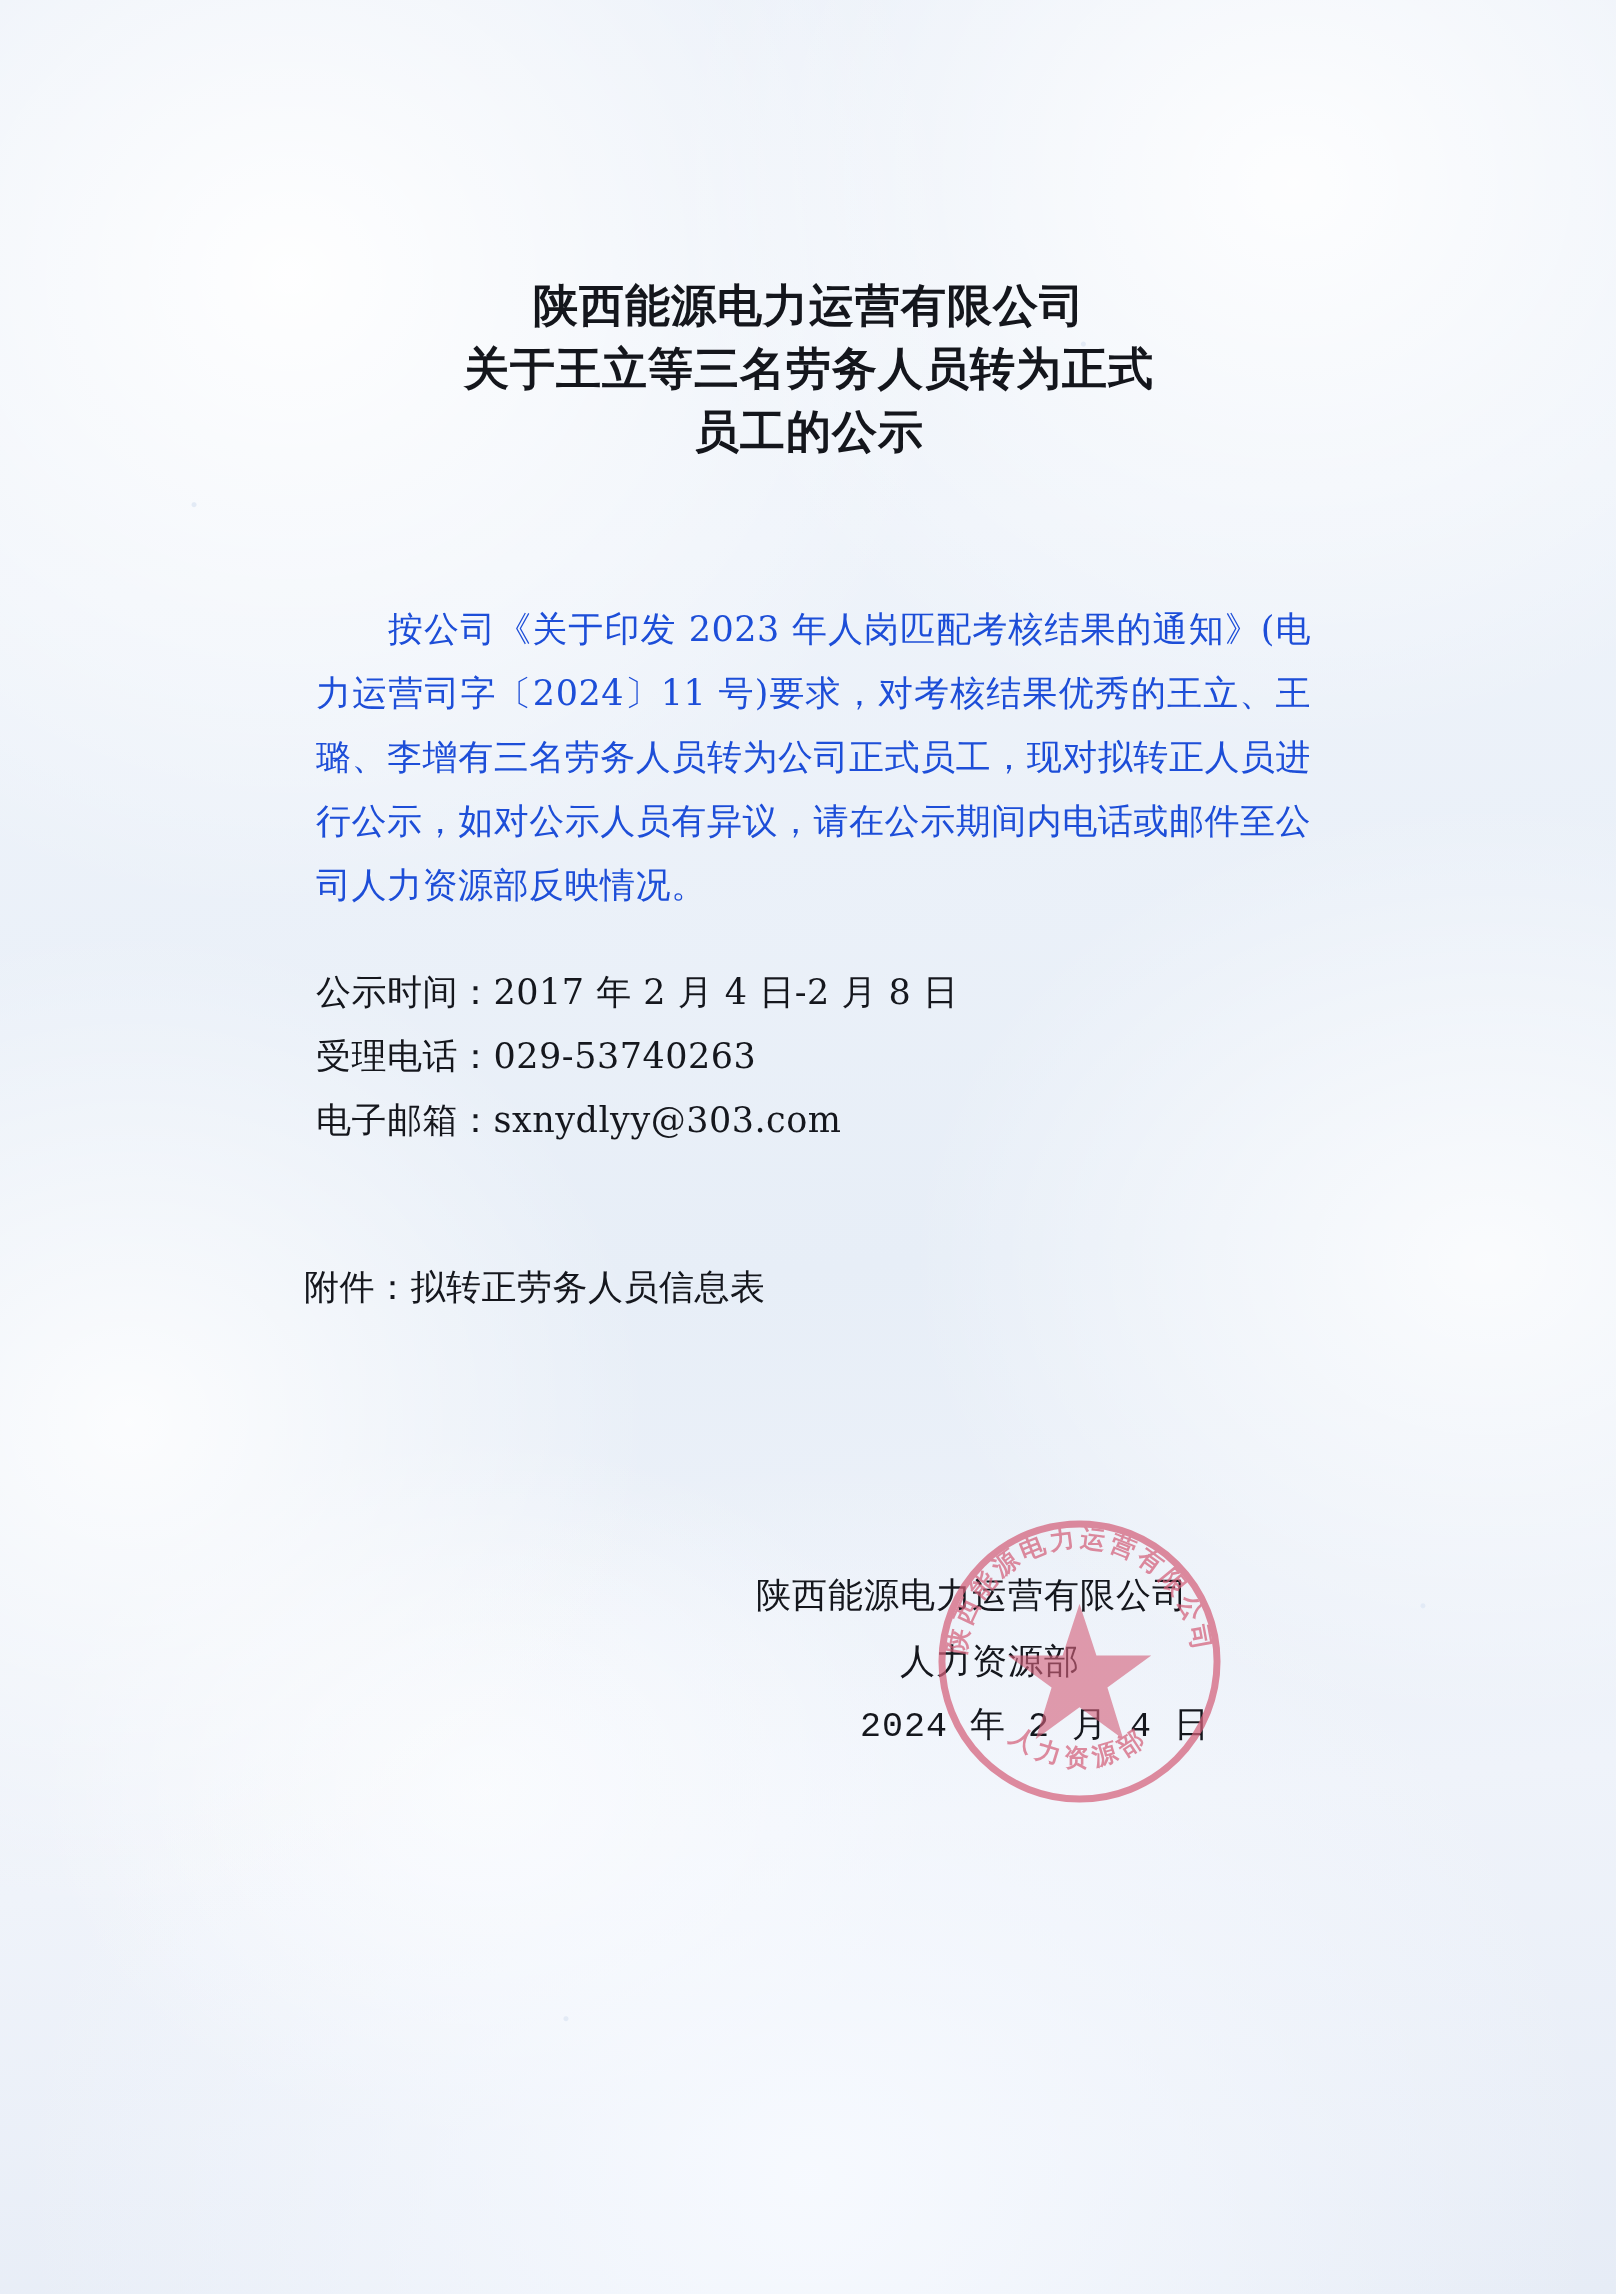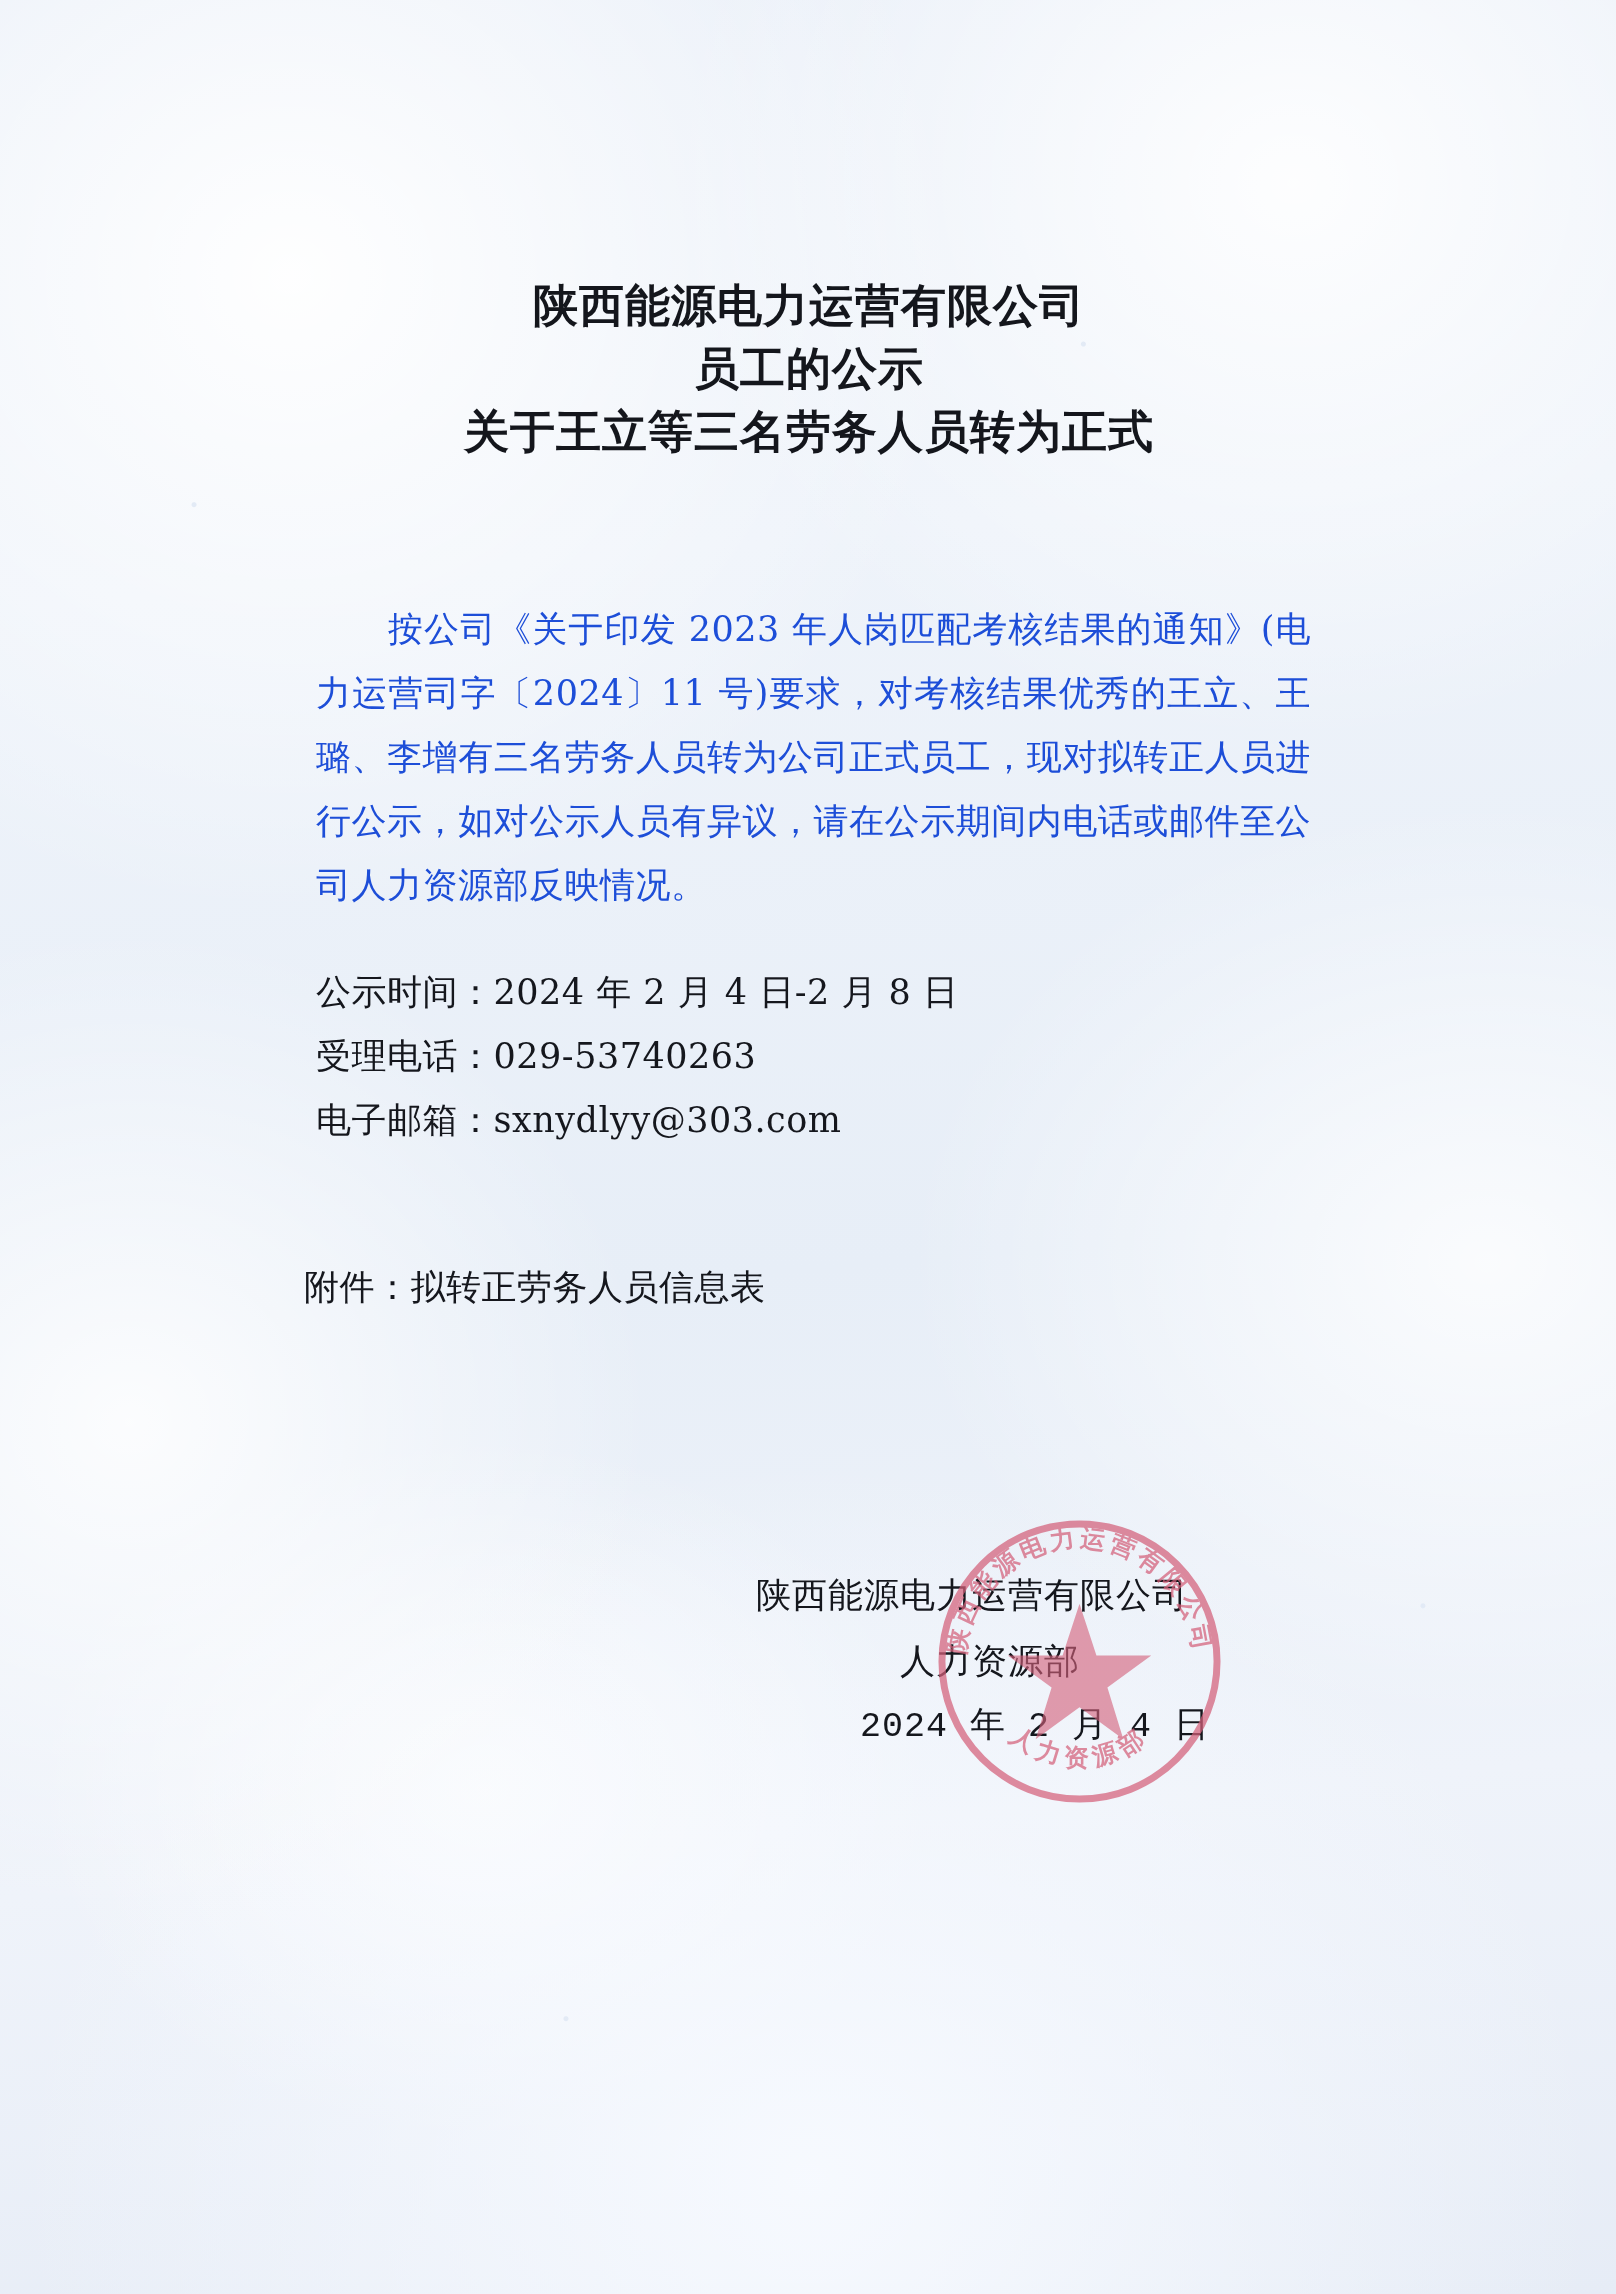--- a/index.html
+++ b/index.html
@@ -138,30 +138,30 @@
 </style>
 </head>
 <body>
 
 <div id="paper"></div>
 
 <div id="content">
 
   <div class="doc-title">
     <span class="tline">陕西能源电力运营有限公司</span>
+    <span class="tline">关于王立等三名劳务人员转为正式</span>
     <span class="tline">员工的公示</span>
-    <span class="tline">关于王立等三名劳务人员转为正式</span>
   </div>
 
   <div class="body-block">
     <p class="para">按公司《关于印发 2023 年人岗匹配考核结果的通知》(电力运营司字〔2024〕11 号)要求，对考核结果优秀的王立、王璐、李增有三名劳务人员转为公司正式员工，现对拟转正人员进行公示，如对公示人员有异议，请在公示期间内电话或邮件至公司人力资源部反映情况。</p>
   </div>
 
   <div class="info-lines">
-    <span class="line">公示时间：2024 年 2 月 4 日-2 月 8 日</span>
+    <span class="line">公示时间：2017 年 2 月 4 日-2 月 8 日</span>
     <span class="line">受理电话：029-53740263</span>
     <span class="line">电子邮箱：sxnydlyy@303.com</span>
   </div>
 
   <div class="attachment">附件：拟转正劳务人员信息表</div>
 
   <div class="signature">
     <span class="sig-line sig-company">陕西能源电力运营有限公司</span>
     <span class="sig-line sig-dept">人力资源部</span>
     <span class="sig-line sig-date">2024 年 2 月 4 日</span>

